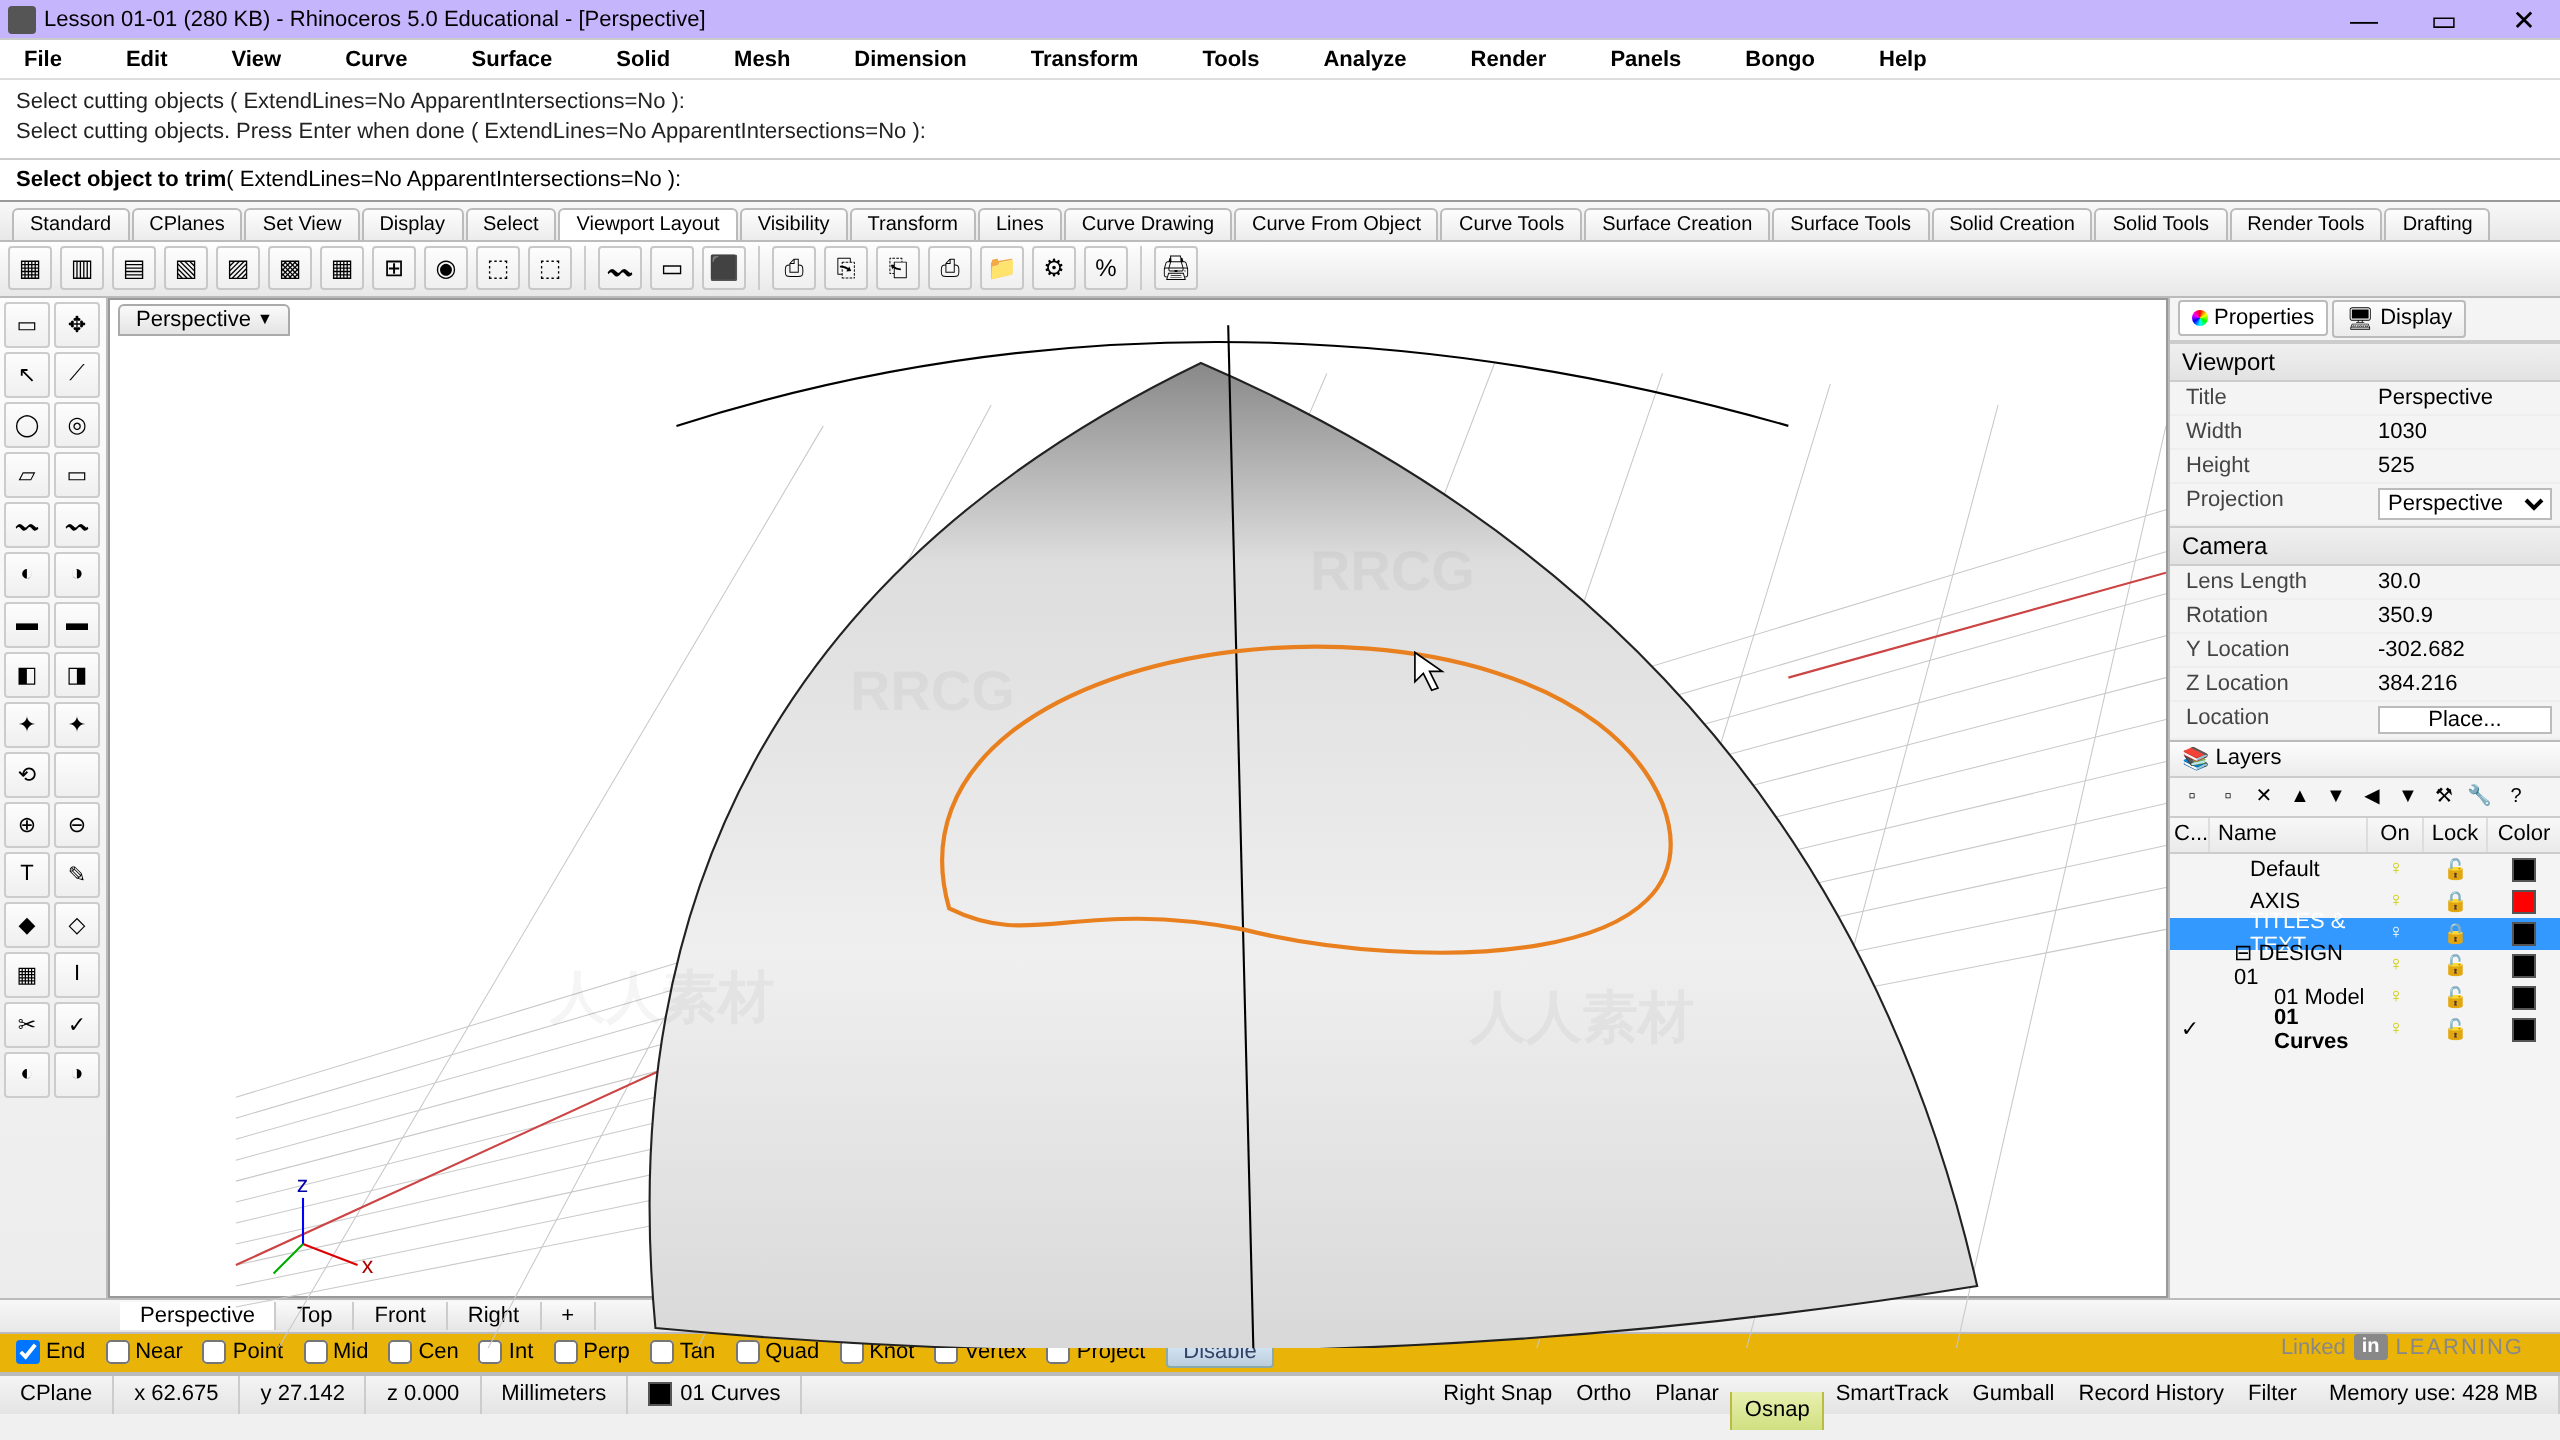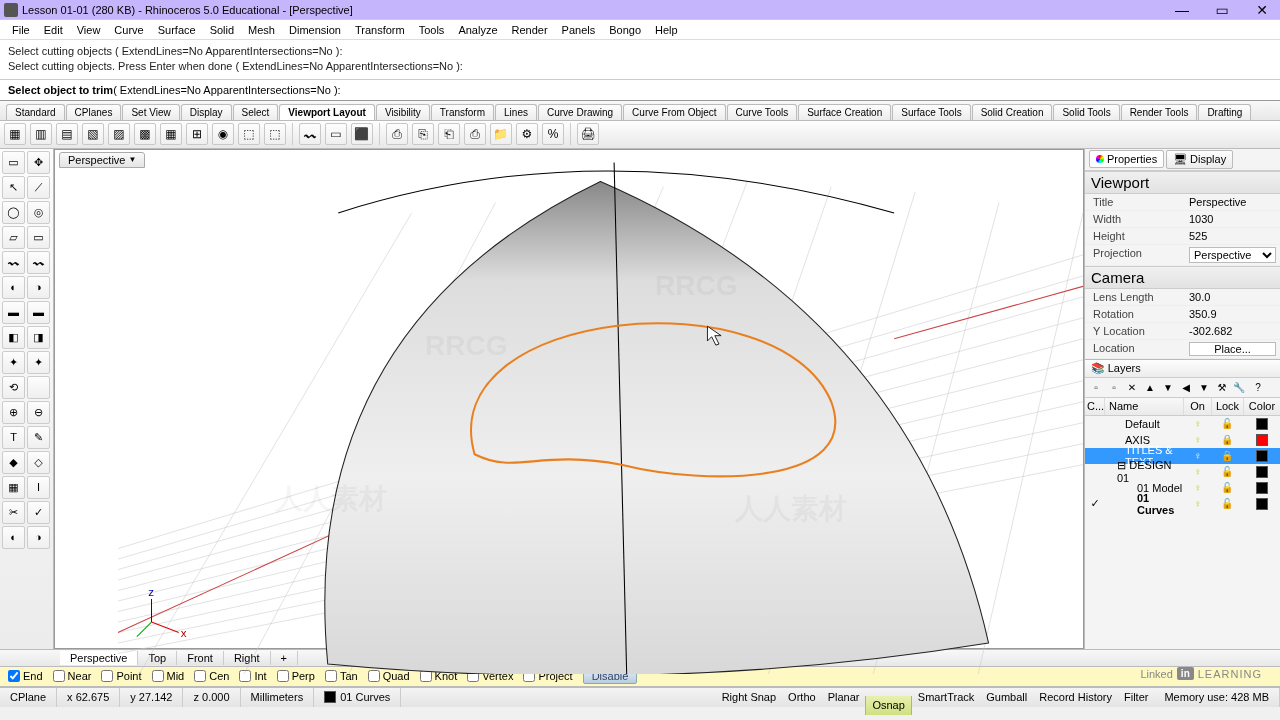--- a/index.html
+++ b/index.html
@@ -2,44 +2,44 @@
 <html><head>
 <meta charset="utf-8">
 <style>
 * { margin: 0; padding: 0; box-sizing: border-box; font-family: "Segoe UI", Tahoma, sans-serif; font-size: 11px; }
 body { background: #f0f0f0; width: 1280px; height: 720px; overflow: hidden; position: relative; }
 .titlebar { height: 20px; background: #c4b5fd; display: flex; align-items: center; padding: 0 4px; border-bottom: 1px solid #ccc; }
 .titlebar-icon { width: 14px; height: 14px; background: #555; border-radius: 2px; margin-right: 4px; }
 .titlebar-text { flex: 1; font-size: 11px; color: #000; }
 .win-controls { display: flex; gap: 12px; }
 .win-btn { width: 28px; text-align: center; font-size: 14px; cursor: default; }
-.menubar { height: 20px; background: #fff; display: flex; align-items: center; padding: 0 6px; gap: 2px; border-bottom: 1px solid #ddd; }
+.menubar { height: 20px; background: #fff; display: flex; align-items: center; padding: 0 6px; gap: 20px; border-bottom: 1px solid #ddd; font-weight: bold; }
 .menubar span { padding: 2px 6px; }
 .cmd-history { background: #fff; padding: 4px 8px; font-size: 11px; color: #222; border-bottom: 1px solid #ccc; line-height: 1.4; }
 .cmd-prompt { background: #fff; padding: 4px 8px; font-size: 11px; border-bottom: 1px solid #999; display: flex; align-items: center; }
 .cmd-prompt b { font-weight: bold; }
 .cmd-input { border: none; outline: none; margin-left: 2px; font-size: 11px; flex: 0 0 200px; }
 .tabs { height: 20px; background: linear-gradient(#f8f8f8,#e8e8e8); display: flex; align-items: flex-end; padding-left: 6px; border-bottom: 1px solid #bbb; }
 .tab { padding: 2px 8px; border: 1px solid #bbb; border-bottom: none; border-radius: 3px 3px 0 0; background: linear-gradient(#fdfdfd,#ececec); font-size: 10px; margin-right: 1px; white-space: nowrap; }
-.tab.active { background: #fff; font-weight: bold; }
+.tab.active { background: #fff; font-weight: normal; }
 .toolbar { height: 28px; background: linear-gradient(#fefefe,#e8e8e8); display: flex; align-items: center; padding: 0 4px; gap: 4px; border-bottom: 1px solid #bbb; }
 .tb-btn { width: 22px; height: 22px; border: 1px solid #c8c8c8; background: linear-gradient(#fdfdfd,#efefef); border-radius: 2px; display: flex; align-items: center; justify-content: center; font-size: 12px; }
 .tb-sep { width: 1px; height: 22px; background: #ccc; margin: 0 2px; }
 .main { display: flex; height: 500px; }
 .left-toolbar { width: 54px; background: linear-gradient(#fcfcfc,#ececec); border-right: 1px solid #bbb; display: flex; flex-direction: column; padding: 2px; gap: 2px; }
 .lt-row { display: flex; gap: 2px; }
 .lt-btn { width: 23px; height: 23px; border: 1px solid #ccc; background: linear-gradient(#fdfdfd,#efefef); border-radius: 2px; font-size: 11px; display: flex; align-items: center; justify-content: center; }
 .viewport-area { flex: 1; position: relative; background: #fff; border: 1px solid #999; }
 .vp-title-tab { position: absolute; left: 4px; top: 2px; background: linear-gradient(#fafafa,#e4e4e4); border: 1px solid #aaa; border-radius: 3px 3px 0 0; padding: 1px 8px; font-size: 11px; display: flex; align-items: center; }
 .vp-canvas { position: absolute; left: 0; top: 0; right: 0; bottom: 0; }
 .right-panes { width: 196px; background: #f4f4f4; border-left: 1px solid #bbb; display: flex; flex-direction: column; }
 .rp-tabs { height: 22px; display: flex; align-items: center; padding: 2px 4px; border-bottom: 1px solid #ccc; gap: 2px; }
 .rp-tab { padding: 2px 6px; border: 1px solid #bbb; background: linear-gradient(#fdfdfd,#ececec); border-radius: 2px; font-size: 10px; display: flex; align-items: center; gap: 3px; }
 .rp-tab.active { background: #fff; }
-.rp-section-head { background: linear-gradient(#f0f0f0,#e2e2e2); padding: 2px 6px; font-size: 15px; border-top: 1px solid #ccc; border-bottom: 1px solid #ccc; }
+.rp-section-head { background: linear-gradient(#f0f0f0,#e2e2e2); padding: 2px 6px; font-size: 12px; border-top: 1px solid #ccc; border-bottom: 1px solid #ccc; }
 .prop-grid { font-size: 11px; }
 .prop-row { display: flex; border-bottom: 1px solid #eee; }
 .prop-label { width: 100px; padding: 2px 8px; color: #444; }
 .prop-val { flex: 1; padding: 2px 4px; }
 .prop-val select, .prop-val button { font-size: 11px; width: 100%; border: 1px solid #bbb; background: #fff; }
 .layers-pane { flex: 1; display: flex; flex-direction: column; border-top: 1px solid #bbb; }
 .layers-head-tab { padding: 2px 6px; display: flex; align-items: center; gap: 3px; border-bottom: 1px solid #ccc; background: linear-gradient(#fdfdfd,#ececec); font-size: 10px; }
 .layers-toolbar { height: 20px; display: flex; align-items: center; padding: 2px 4px; gap: 4px; border-bottom: 1px solid #ccc; }
 .lyr-btn { width: 14px; height: 14px; font-size: 10px; display: flex; align-items: center; justify-content: center; }
 .layers-cols { height: 18px; display: flex; font-size: 10px; border-bottom: 1px solid #ccc; background: linear-gradient(#f8f8f8,#eaeaea); }
@@ -52,21 +52,21 @@
 .layer-row.sel { background: #3399ff; color: #fff; }
 .lr-c { width: 20px; text-align: center; }
 .lr-name { flex: 1; padding-left: 4px; }
 .lr-icon { width: 28px; text-align: center; font-size: 10px; }
 .lr-lock { width: 32px; text-align: center; font-size: 10px; }
 .lr-color { width: 36px; display: flex; justify-content: center; }
 .swatch { width: 12px; height: 12px; border: 1px solid #555; }
 .bottom-view-tabs { height: 18px; background: linear-gradient(#f8f8f8,#e8e8e8); display: flex; align-items: center; padding-left: 60px; border-top: 1px solid #bbb; border-bottom: 1px solid #bbb; }
 .bv-tab { padding: 1px 10px; border-right: 1px solid #ccc; font-size: 11px; background: linear-gradient(#fafafa,#e6e6e6); }
 .bv-tab.active { background: #fff; }
-.osnap-row { height: 20px; background: #fef9c3; display: flex; align-items: center; padding: 0 8px; gap: 10px; border-bottom: 1px solid #bbb; font-size: 11px; }
+.osnap-row { height: 20px; background: #eab308; display: flex; align-items: center; padding: 0 8px; gap: 10px; border-bottom: 1px solid #bbb; font-size: 11px; }
 .osnap-row label { display: flex; align-items: center; gap: 3px; }
 .osnap-row input[type=checkbox] { width: 12px; height: 12px; }
 .disable-btn { padding: 1px 8px; border: 1px solid #8aa; background: linear-gradient(#def,#bcd); border-radius: 2px; color: #346; }
 .statusbar { height: 20px; background: linear-gradient(#f4f4f4,#e4e4e4); display: flex; align-items: center; font-size: 11px; border-top: 1px solid #bbb; }
 .sb-cell { padding: 0 10px; border-right: 1px solid #ccc; height: 100%; display: flex; align-items: center; }
 .sb-swatch { width: 12px; height: 12px; background: #000; border: 1px solid #555; display: inline-block; margin-right: 4px; }
 .sb-toggle { padding: 0 6px; height: 100%; display: flex; align-items: center; }
 .sb-toggle.active { background: linear-gradient(#e8f0b0,#d0e080); border-left: 1px solid #bb4; border-right: 1px solid #bb4; margin-top: 16px; }
 .linkedin { position: absolute; right: 18px; bottom: 40px; font-size: 11px; color: #888; display: flex; align-items: center; gap: 4px; }
 .li-box { background: #888; color: #fff; padding: 1px 4px; font-weight: bold; border-radius: 2px; font-size: 10px; }
@@ -316,20 +316,24 @@
           <div class="prop-label">Lens Length</div>
           <div class="prop-val">30.0</div>
         </div>
       <div class="prop-row">
           <div class="prop-label">Rotation</div>
           <div class="prop-val">350.9</div>
         </div>
       <div class="prop-row">
           <div class="prop-label">Y Location</div>
           <div class="prop-val">-302.682</div>
+        </div>
+      <div class="prop-row">
+          <div class="prop-label">Z Location</div>
+          <div class="prop-val">384.216</div>
         </div>
       <div class="prop-row">
           <div class="prop-label">Location</div>
           <div class="prop-val"><button>Place...</button></div>
         </div>
     </div>
 
     <div class="layers-pane">
       <div class="layers-head-tab">
         <span>📚</span>

